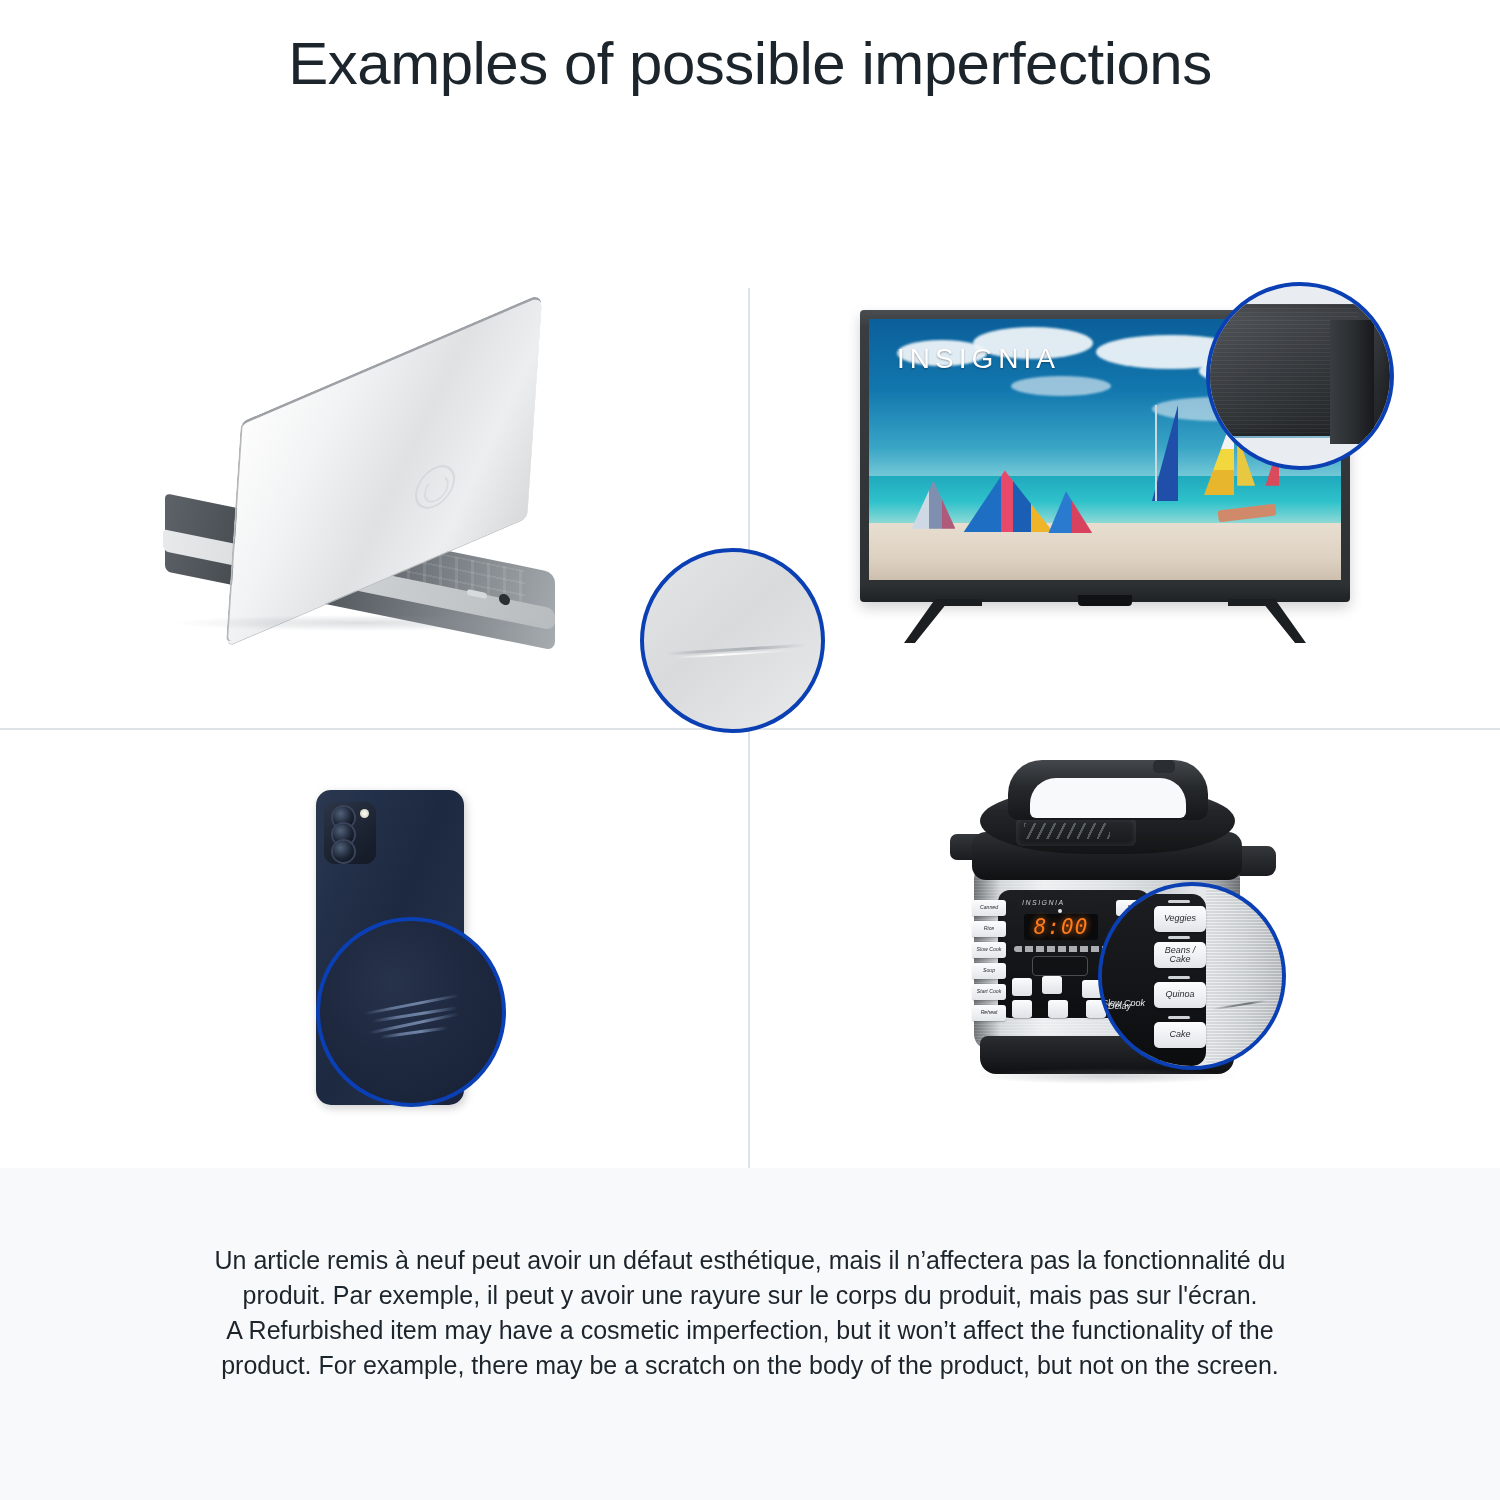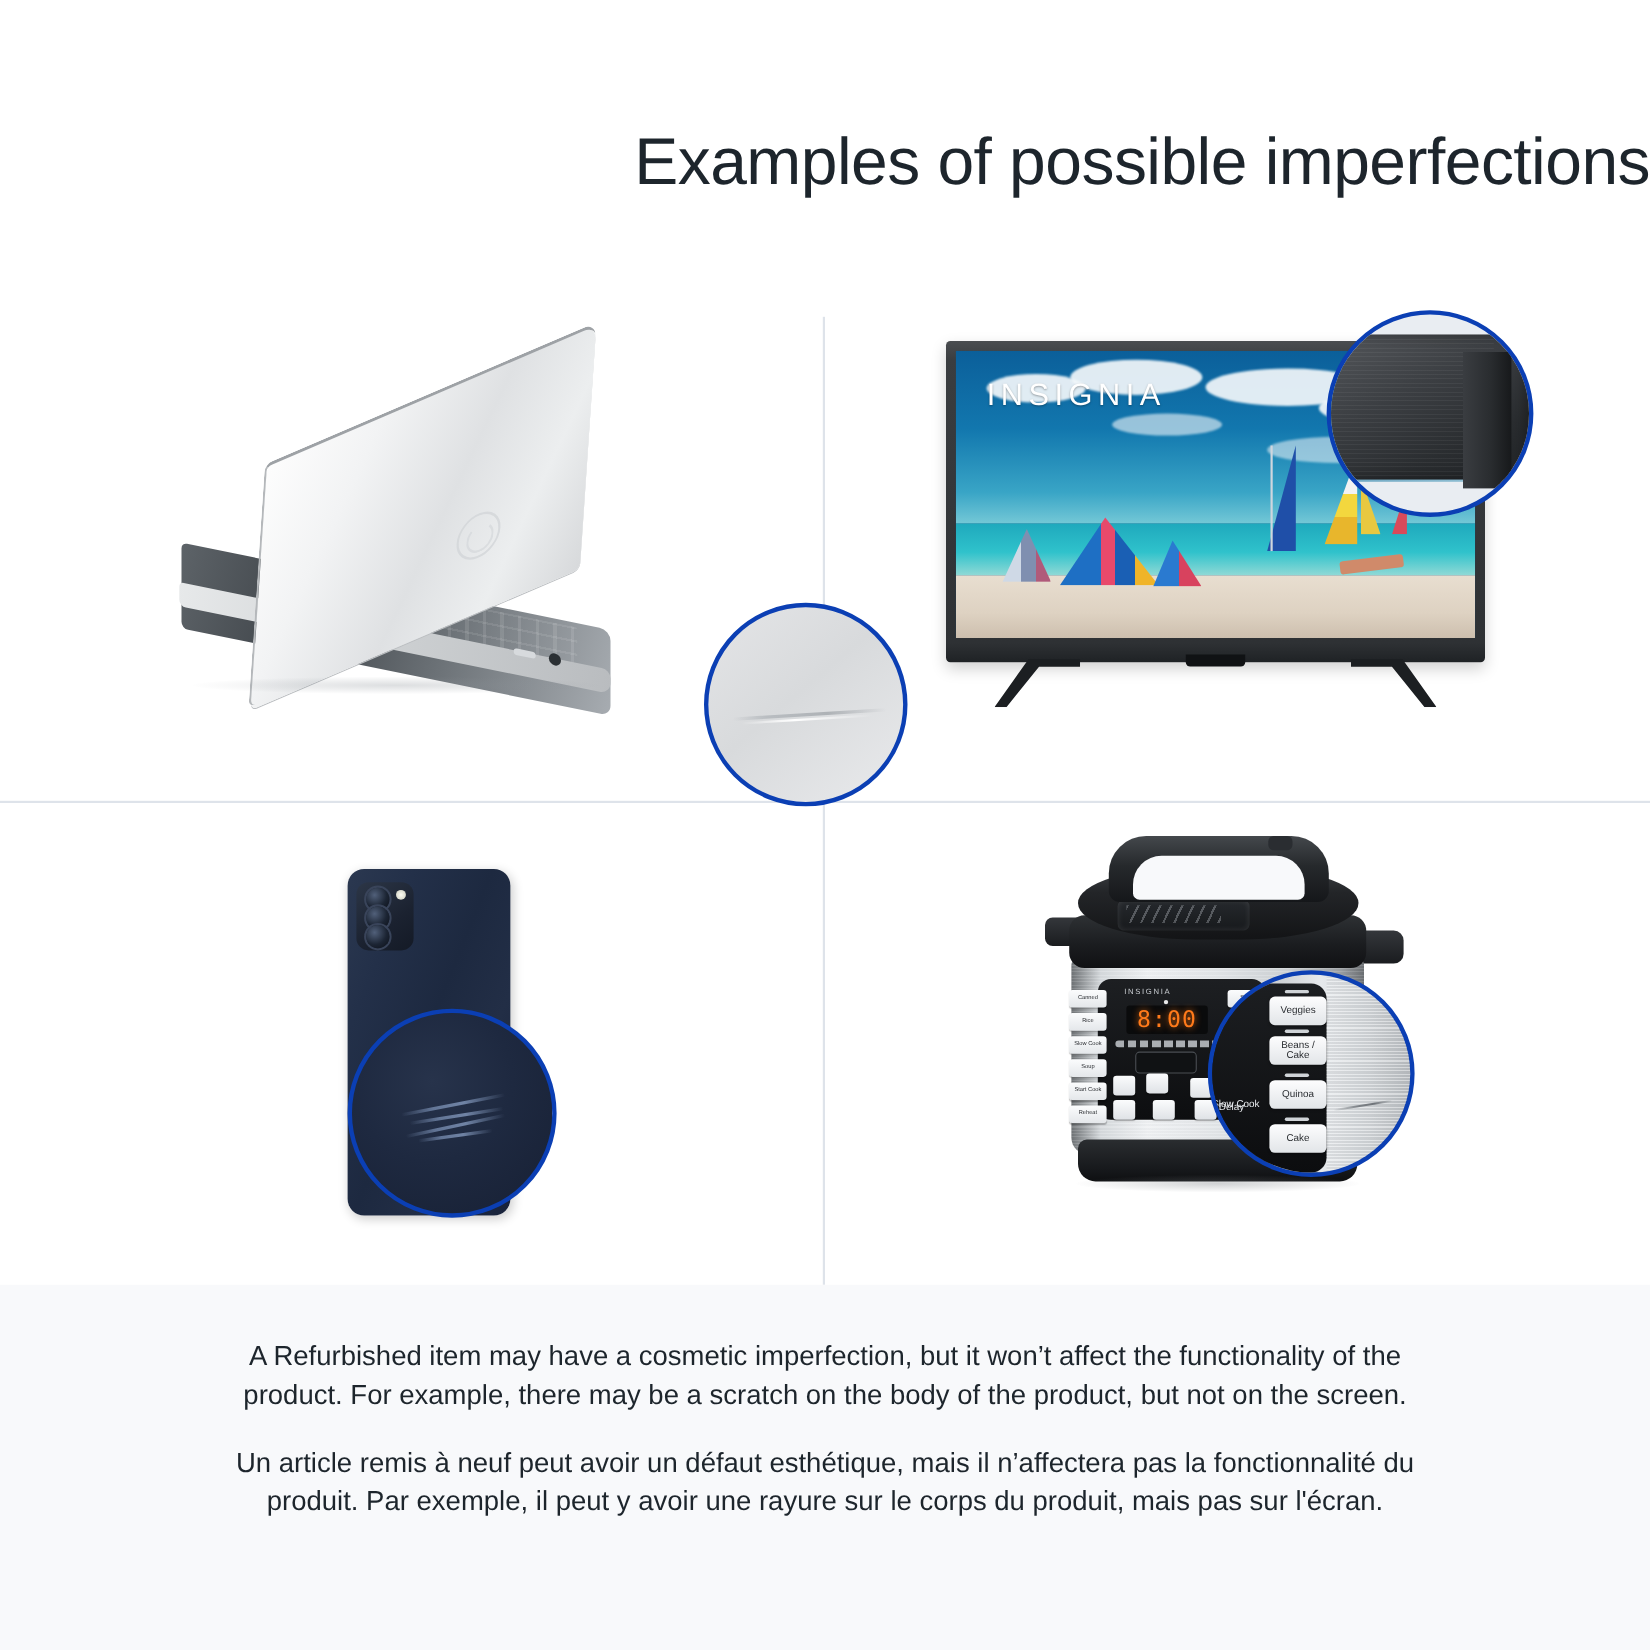--- a/index.html
+++ b/index.html
@@ -8,37 +8,37 @@
     background:#ffffff;
     font-family:"Liberation Sans","DejaVu Sans",sans-serif;
     color:#1d252c;
     overflow:hidden;
   }
   .page{position:relative;width:1500px;height:1500px;}
 
   
   .header{
     position:absolute;left:0;top:0;width:1500px;height:268px;
-    display:flex;align-items:center;justify-content:flex-end;
+    display:flex;flex-direction:column;align-items:center;justify-content:flex-start;
     padding-top:26px;box-sizing:border-box;background:#ffffff;
   }
   .title-line{
     font-size:60px;line-height:76px;font-weight:300;letter-spacing:-0.5px;
     color:#1d252c;white-space:nowrap;
   }
 
   
   .grid{position:absolute;left:0;top:268px;width:1500px;height:900px;}
   .vline{position:absolute;left:748px;top:20px;width:1.5px;height:880px;background:#dee3ea;}
   .hline{position:absolute;left:0;top:460px;width:1500px;height:1.5px;background:#dee3ea;}
   .cell{position:absolute;box-sizing:border-box;}
   .cell-tl{left:0;top:0;width:748px;height:460px;}
   .cell-tr{left:750px;top:0;width:750px;height:460px;}
   .cell-bl{left:0;top:462px;width:748px;height:438px;}
-  .cell-br{left:750px;top:462px;width:750px;height:438px;}
+  .cell-br{left:750px;top:462px;width:750px;height:438px;font-style:italic;}
 
   .stage{position:absolute;left:0;top:0;width:100%;height:100%;}
 
   
   .lens{
     position:absolute;border-radius:50%;
     border:4px solid #0b3fb4;
     box-sizing:border-box;overflow:hidden;
   }
 
@@ -468,17 +468,17 @@
             <div class="mlbl" style="left:6px;top:68px;margin-top:47px;">Delay</div>
             <div class="mlbl" style="left:0px;top:112px;">Slow Cook</div>
             <div class="mscr"></div>
           </div>
         </div>
       </div>
     </div>
   </div>
 
   <div class="footer">
+    <div class="para fr">Un article remis à neuf peut avoir un défaut esthétique, mais il n’affectera pas la fonctionnalité du produit. Par exemple, il peut y avoir une rayure sur le corps du produit, mais pas sur l'écran.</div>
     <div class="para">A Refurbished item may have a cosmetic imperfection, but it won’t affect the functionality of the product. For example, there may be a scratch on the body of the product, but not on the screen.</div>
-    <div class="para fr">Un article remis à neuf peut avoir un défaut esthétique, mais il n’affectera pas la fonctionnalité du produit. Par exemple, il peut y avoir une rayure sur le corps du produit, mais pas sur l'écran.</div>
   </div>
 
 </div>
 
 </body></html>

